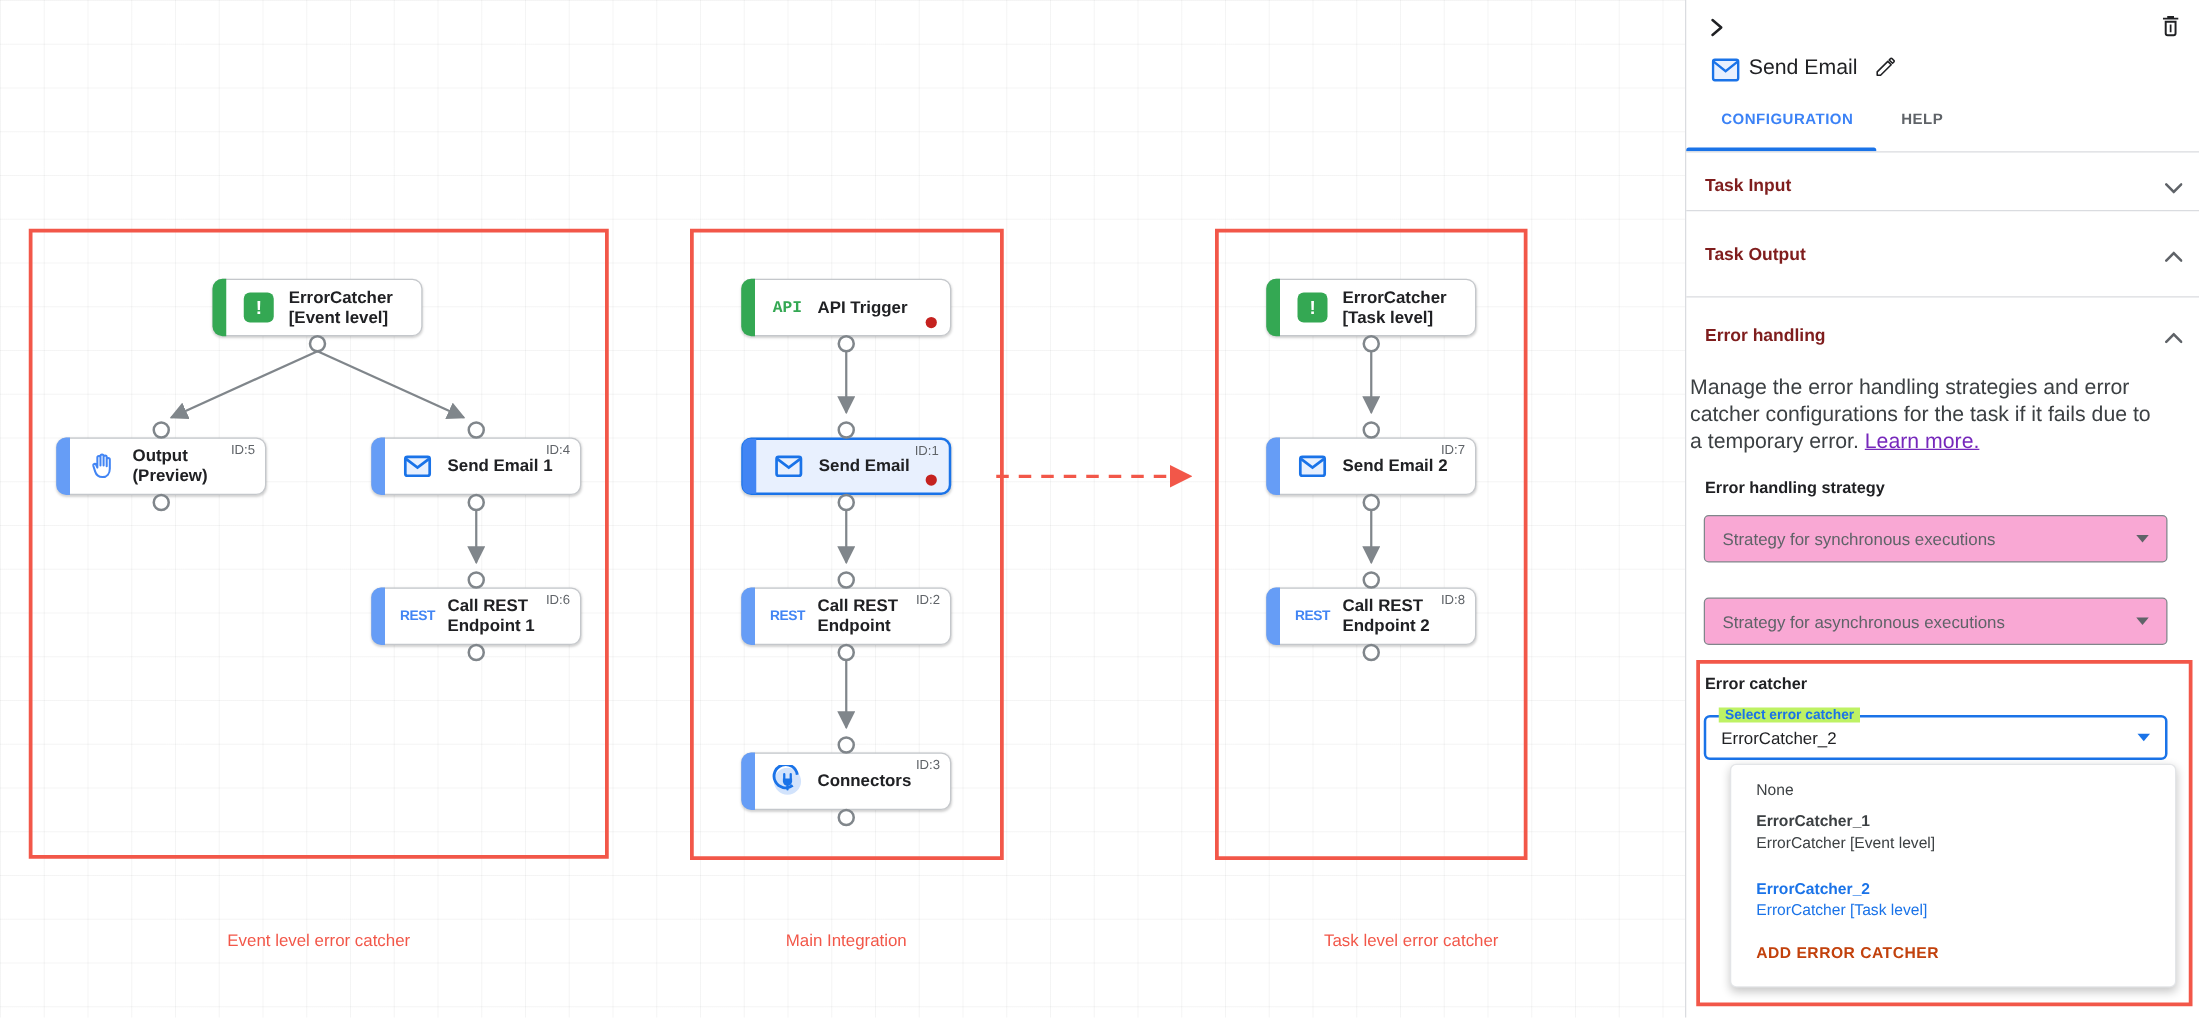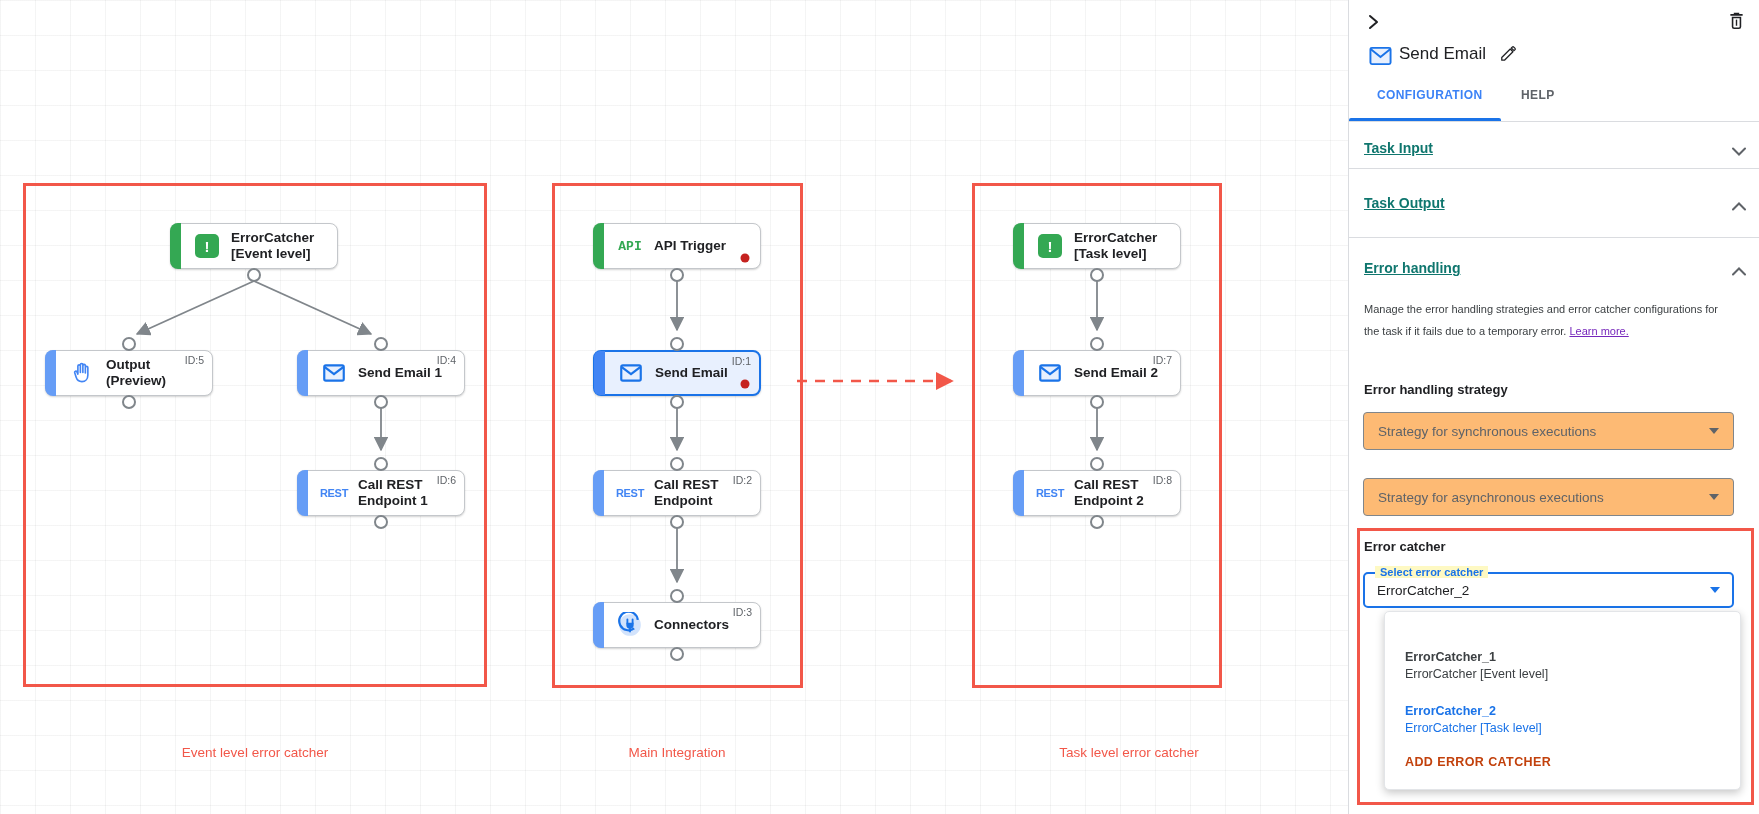--- a/index.html
+++ b/index.html
@@ -43,44 +43,44 @@
     border-left:1px solid #dadce0; }
   .icon-btn { position:absolute; cursor:pointer; background:none; border:none; }
   .panel-title { position:absolute; left:50px; top:44px; font-size:17px; color:#202124; }
   .tabs-divider { position:absolute; left:0; top:121px; width:411px; height:1px; background:#dadce0; }
   .tab { position:absolute; top:88px; font-size:12px; font-weight:bold; letter-spacing:.4px; cursor:pointer; }
   .tab.active { color:#3b82f6; }
   .tab.inactive { color:#5f6368; }
   .tab-underline { position:absolute; left:0; top:118px; width:152px; height:3px; background:#1a73e8; border-radius:2px 2px 0 0; }
 
   .section-header { position:absolute; left:0; width:411px; cursor:pointer; }
-  .section-header .sh-label { position:absolute; left:15px; font-size:14px; font-weight:bold; color:#0f766e;text-decoration:underline; }
+  .section-header .sh-label { position:absolute; left:15px; font-size:14px; font-weight:bold; color:#7f1d1d; }
   .section-header .sh-chevron { position:absolute; right:14px; }
   .divider { position:absolute; left:0; width:411px; height:1px; background:#dadce0; }
 
-  .eh-desc { position:absolute; left:15px; top:299px; width:372px; font-size:11px;
+  .eh-desc { position:absolute; left:3px; top:299px; width:372px; font-size:17px;
     line-height:21.5px; color:#3c4043; }
   .learn-more { color:#7627bb; text-decoration:underline; cursor:pointer; }
 
   .field-label { position:absolute; left:15px; font-size:13px; font-weight:bold; color:#202124; }
 
   .gselect { position:absolute; left:14px; width:371px; height:38px; border:1px solid #80868b;
-    border-radius:4px; display:flex; align-items:center; padding:0 14px; cursor:pointer; background:#fdba74; }
+    border-radius:4px; display:flex; align-items:center; padding:0 14px; cursor:pointer; background:#f9a8d4; }
   .gselect .sel-text { flex:1; font-size:13.5px; color:#5f6368; }
   .caret { width:0; height:0; border-left:5px solid transparent; border-right:5px solid transparent;
     border-top:6px solid #5f6368; }
   .caret.blue { border-top-color:#1a73e8; }
 
   .red-outline { position:absolute; left:8px; top:528px; width:397px; height:277px;
     border:3px solid #f25749; pointer-events:none; z-index:20; }
 
   .focus-select { position:absolute; left:14px; top:572px; width:371px; height:36px;
     border:2px solid #1a73e8; border-radius:5px; display:flex; align-items:center;
     padding:0 12px; cursor:pointer; background:#fff; }
-  .focus-select .float-label { position:absolute; left:10px; top:-8px; background:#fef9c3;
+  .focus-select .float-label { position:absolute; left:10px; top:-8px; background:#bef264;
     padding:0 5px; font-size:11px; font-weight:bold; color:#1a73e8; }
   .focus-select .sel-value { flex:1; font-size:13.5px; color:#202124; }
 
   .menu { position:absolute; left:35px; top:611px; width:357px; height:179px; background:#fff;
     border:1px solid #e3e5e8; border-radius:5px; box-shadow:0 3px 8px rgba(0,0,0,.22); z-index:10; }
   .menu-item { position:absolute; left:0; width:100%; padding-left:20px; cursor:pointer; }
   .mi-name { font-size:12.5px; color:#3c4043; line-height:17px; }
   .mi-name.bold { font-weight:bold; }
   .mi-desc { font-size:12.5px; color:#3c4043; line-height:17px; }
   .menu-item.selected-item .mi-name, .menu-item.selected-item .mi-desc { color:#1a73e8; }
@@ -378,20 +378,23 @@
 
   <div class="field-label" style="top:539px;">Error catcher</div>
 
   <div class="focus-select">
     <span class="float-label">Select error catcher</span>
     <span class="sel-value">ErrorCatcher_2</span>
     <span class="caret blue"></span>
   </div>
 
   <div class="menu">
+    <div class="menu-item" style="top:12px;">
+      <div class="mi-name">None</div>
+    </div>
     <div class="menu-item" style="top:37px;">
       <div class="mi-name bold">ErrorCatcher_1</div>
       <div class="mi-desc">ErrorCatcher [Event level]</div>
     </div>
     <div class="menu-item selected-item" style="top:91px;">
       <div class="mi-name bold">ErrorCatcher_2</div>
       <div class="mi-desc">ErrorCatcher [Task level]</div>
     </div>
     <div class="add-btn">ADD ERROR CATCHER</div>
   </div>

